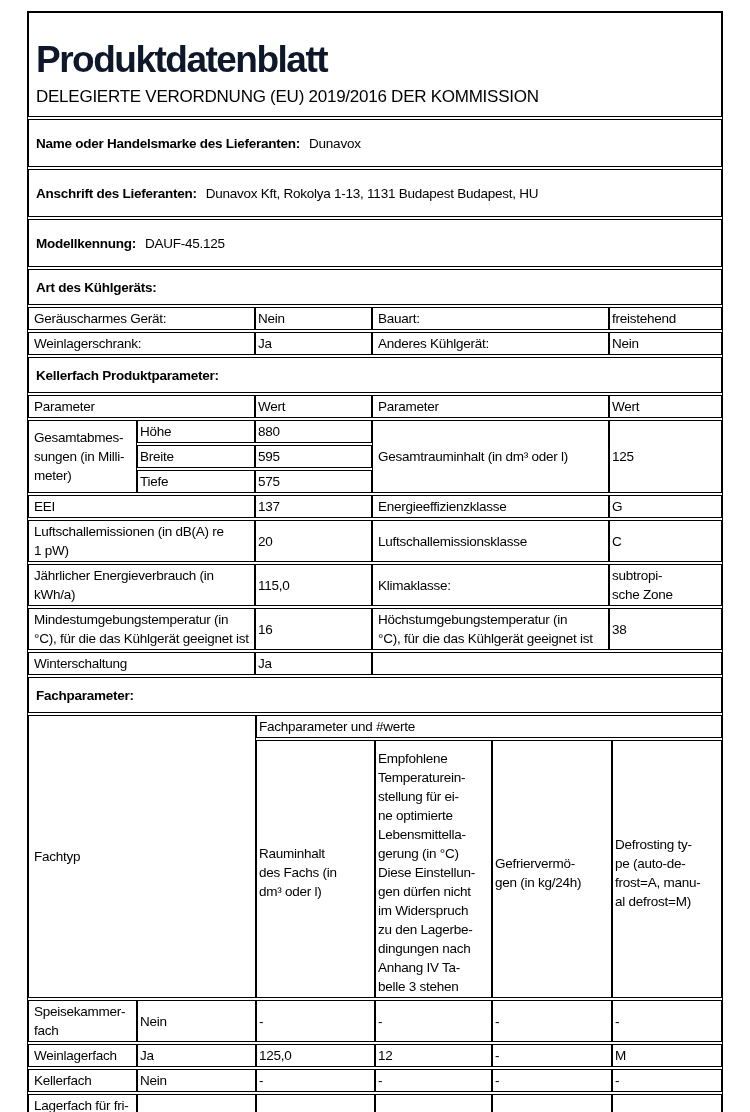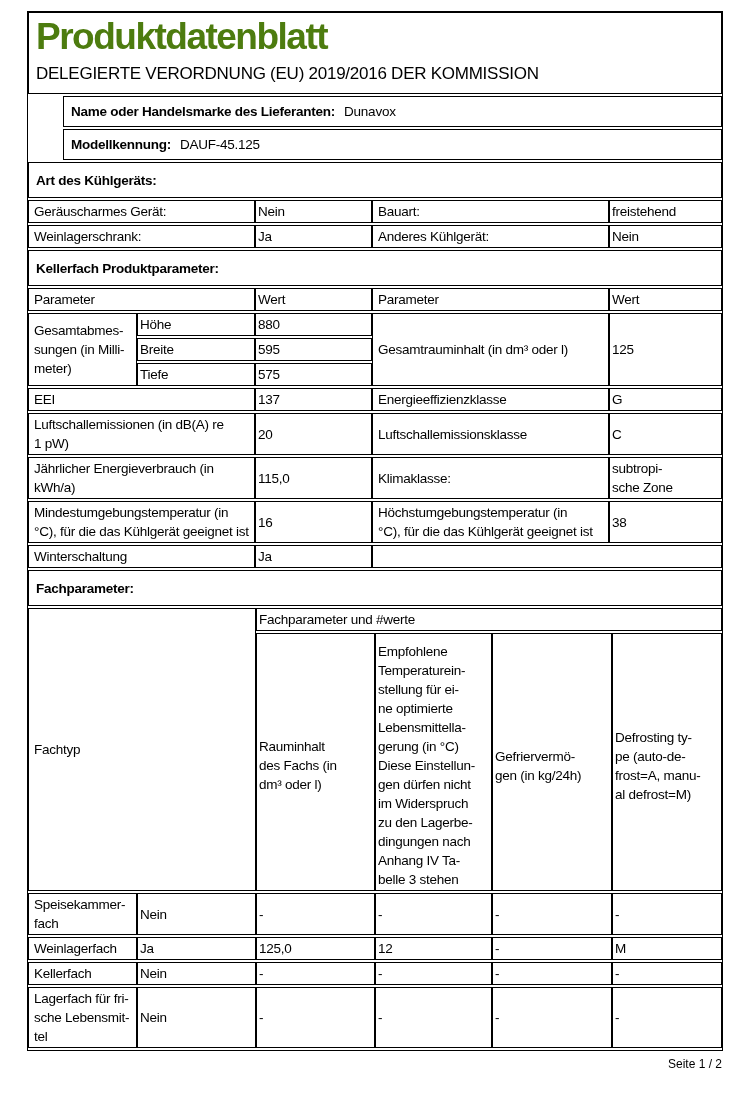--- a/index.html
+++ b/index.html
@@ -13,21 +13,21 @@
   .doc > * { margin:0 0 2px 0; }
   .doc > *:last-child { margin-bottom:0; }
   .doc > table { margin-top:-2px; margin-bottom:0; }
 
   .box { border:1.5px solid #000; box-sizing:border-box; background:#fff; }
 
   .header-box { padding:3px 8px 9px 7px; }
   .title { font-size:37px; font-weight:bold; letter-spacing:-1.5px; line-height:1.12; }
   .subtitle { font-size:17px; margin-top:7px; }
 
-  .label-row { height:31px; display:flex; align-items:center; padding:0 7px;margin-left:35px; }
+  .label-row { height:48px; display:flex; align-items:center; padding:0 7px; }
   .label-row .lbl { font-weight:bold; white-space:nowrap; }
   .label-row .val { margin-left:9px; white-space:nowrap; }
 
   .section-header { height:29px; display:flex; align-items:center; font-weight:bold; padding:17px 7px; }
 
   table.tbl { width:100%; border-collapse:separate; border-spacing:0 2px; table-layout:fixed; }
   .tbl td { border:1.5px solid #000; padding:1px 2px; vertical-align:middle; line-height:19px; overflow:hidden; }
   .tbl td.l { text-align:left; padding-left:5px; padding-right:2px; }
   .tbl td.c { text-align:left; }
   .pre { white-space:pre-line; }
@@ -35,29 +35,33 @@
 
   .footer { text-align:right; font-size:12px; letter-spacing:0; margin:6px 1px 0 0; }
 </style>
 </head>
 <body>
 
 <div class="page">
   <div class="doc">
 
     <div class="box header-box">
-      <div class="title" style="color: #4d7c0f;">Produktdatenblatt</div>
+      <div class="title" style="color: #0f172a; margin-top: 23px;">Produktdatenblatt</div>
       <div class="subtitle">DELEGIERTE VERORDNUNG (EU) 2019/2016 DER KOMMISSION</div>
     </div>
 
     <div class="box label-row">
       <span class="lbl">Name oder Handelsmarke des Lieferanten:</span>
       <span class="val">Dunavox</span>
     </div>
 
+    <div class="box label-row">
+      <span class="lbl">Anschrift des Lieferanten:</span>
+      <span class="val">Dunavox Kft, Rokolya 1-13, 1131 Budapest Budapest, HU</span>
+    </div>
 
     <div class="box label-row">
       <span class="lbl">Modellkennung:</span>
       <span class="val">DAUF-45.125</span>
     </div>
 
     <div class="box section-header">Art des Kühlgeräts:</div>
 
     <table class="tbl">
       <colgroup>

